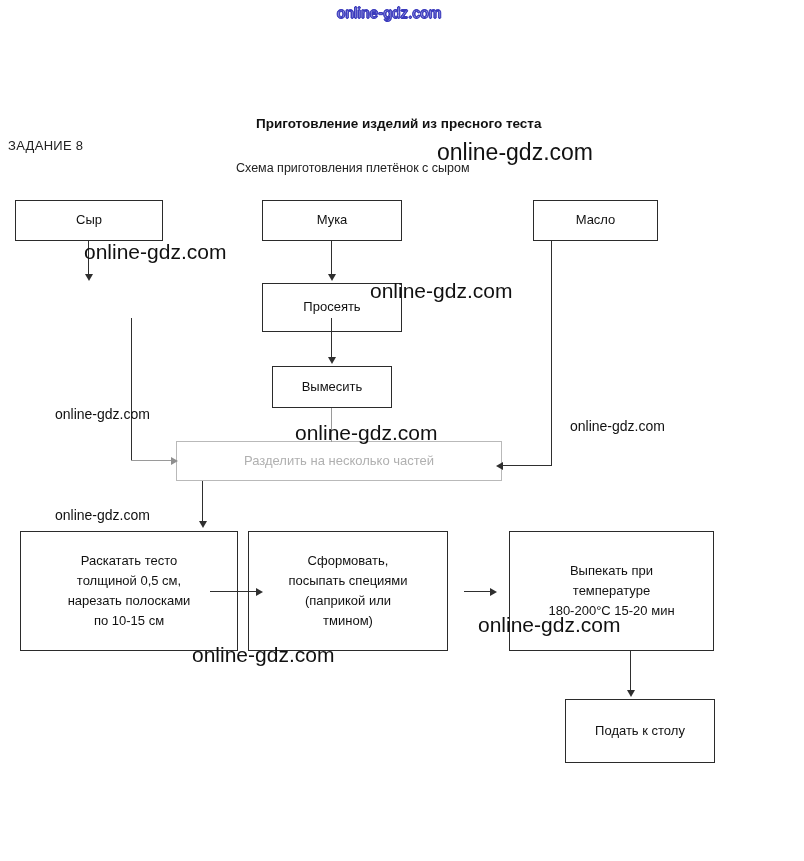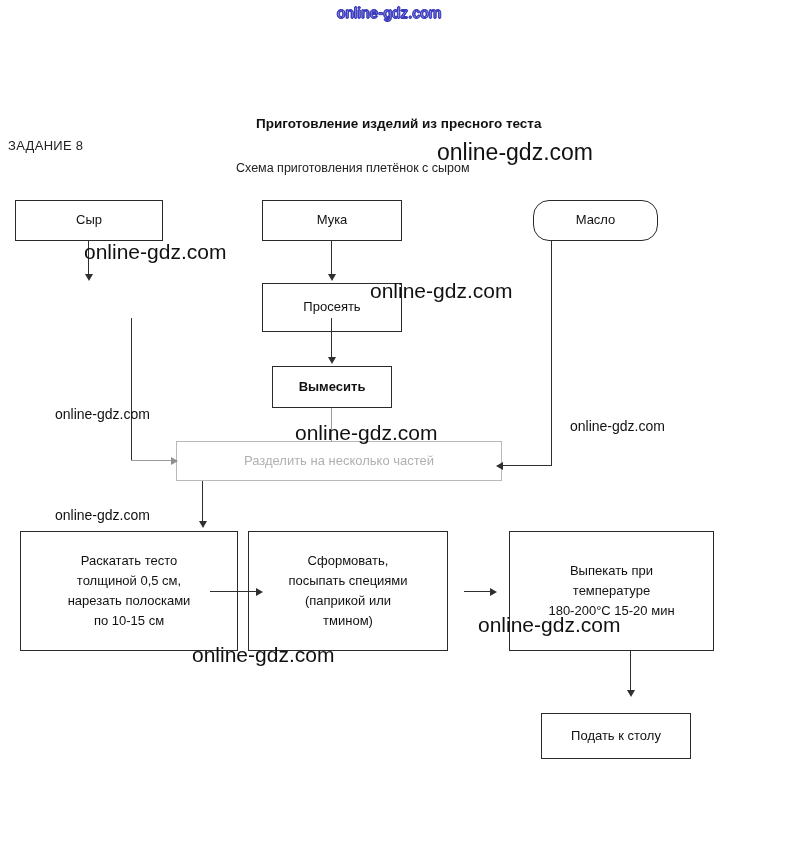--- a/index.html
+++ b/index.html
@@ -157,50 +157,50 @@
   <div class="arrow down" style="left:627px; top:690px;"></div>
 
   <div class="box" style="left:15px; top:200px; width:148px; height:41px;">
     <span class="box-text">Сыр</span>
   </div>
 
   <div class="box" style="left:262px; top:200px; width:140px; height:41px;">
     <span class="box-text">Мука</span>
   </div>
 
-  <div class="box" style="left:533px; top:200px; width:125px; height:41px;border-radius:16px;">
+  <div class="box" style="left:533px; top:200px; width:125px; height:41px;">
     <span class="box-text">Масло</span>
   </div>
 
 
   <div class="box" style="left:262px; top:283px; width:140px; height:49px;">
     <span class="box-text">Просеять</span>
   </div>
 
-  <div class="box" style="left:272px; top:366px; width:120px; height:42px;font-weight:bold;">
+  <div class="box" style="left:272px; top:366px; width:120px; height:42px;">
     <span class="box-text">Вымесить</span>
   </div>
 
   <div class="box faded" style="left:176px; top:441px; width:326px; height:40px;">
     <span class="box-text">Разделить на несколько частей</span>
   </div>
 
   <div class="box multiline" style="left:20px; top:531px; width:218px; height:120px;">
     <span class="box-text">Раскатать тесто<br>толщиной 0,5 см,<br>нарезать полосками<br>по 10-15 см</span>
   </div>
 
   <div class="box multiline" style="left:248px; top:531px; width:200px; height:120px;">
     <span class="box-text">Сформовать,<br>посыпать специями<br>(паприкой или<br>тмином)</span>
   </div>
 
   <div class="box multiline" style="left:497px; top:531px; width:205px; height:120px;margin-left:12px;">
     <span class="box-text">Выпекать при<br>температуре<br>180-200°С 15-20 мин</span>
   </div>
 
-  <div class="box" style="left:541px; top:699px; width:150px; height:46px;margin-top:14px;">
+  <div class="box" style="left:565px; top:699px; width:150px; height:64px;">
     <span class="box-text">Подать к столу</span>
   </div>
 
   <div id="wm-layer">
       <div class="wm wm-top" style="left: 337px; top: 4px; font-size: 15px;">online-gdz.com</div>
       <div class="wm" style="left: 437px; top: 139px; font-size: 23px;">online-gdz.com</div>
       <div class="wm" style="left: 84px; top: 240px; font-size: 21px;">online-gdz.com</div>
       <div class="wm" style="left: 370px; top: 279px; font-size: 21px;">online-gdz.com</div>
       <div class="wm" style="left: 55px; top: 406px; font-size: 14px;">online-gdz.com</div>
       <div class="wm" style="left: 295px; top: 421px; font-size: 21px;">online-gdz.com</div>

